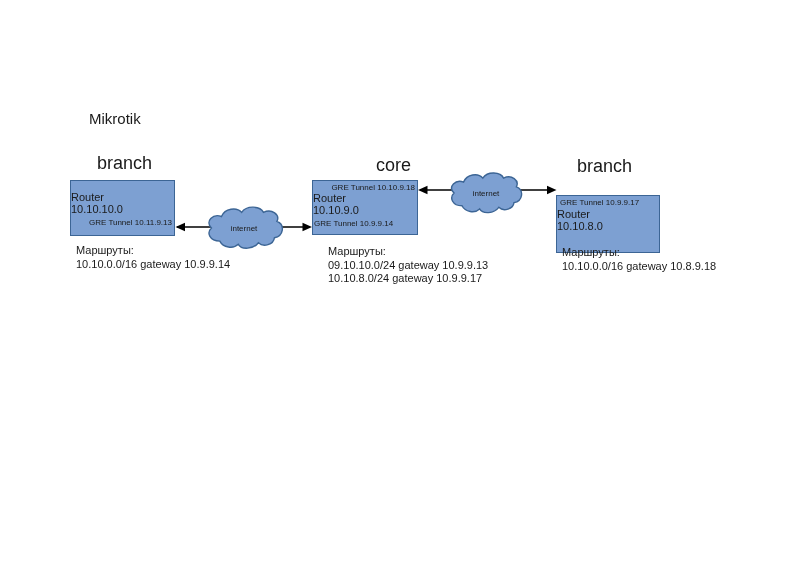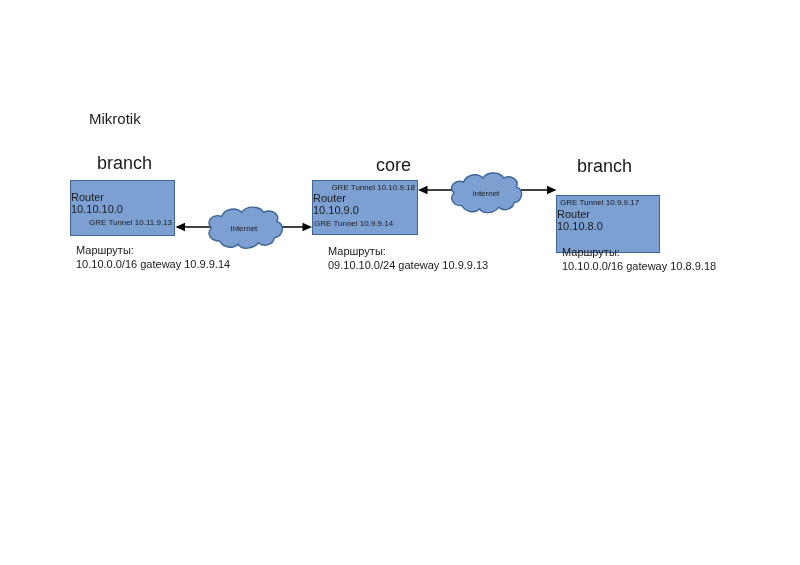--- a/index.html
+++ b/index.html
@@ -71,20 +71,21 @@
   <div class="group-label" style="left:348px; top:155px;margin-left:28px;">core</div>
   <div class="node-box" style="left:312px; top:180px; width:106px; height:55px;">
     <div class="gre" style="right:2px; top:2px;">GRE Tunnel 10.10.9.18</div>
     <div class="box-text" style="top:12px;">Router</div>
     <div class="box-text" style="top:24px;">10.10.9.0</div>
     <div class="gre" style="left:1px; top:30px;margin-top:8px;">GRE Tunnel 10.9.9.14</div>
   </div>
   <div class="routes" style="left:328px; top:245px;">
     <div>Маршруты:</div>
     <div>09.10.10.0/24 gateway 10.9.9.13</div>
+    <div>10.10.8.0/24 gateway 10.9.9.17</div>
   </div>
 
   <div class="group-label" style="left:577px; top:156px;">branch</div>
   <div class="node-box" style="left:556px; top:195px; width:104px; height:58px;">
     <div class="gre" style="left:3px; top:2px;">GRE Tunnel 10.9.9.17</div>
     <div class="box-text" style="top:13px;">Router</div>
     <div class="box-text" style="top:25px;">10.10.8.0</div>
   </div>
   <div class="routes" style="left:562px; top:246px;">
     <div>Маршруты:</div>

